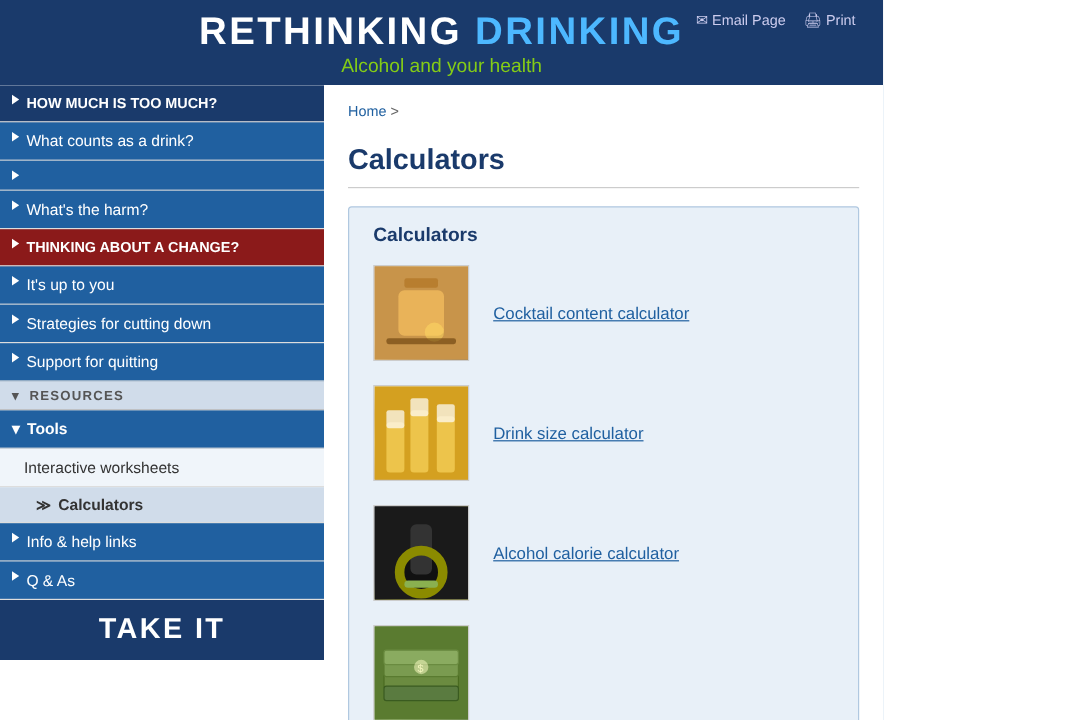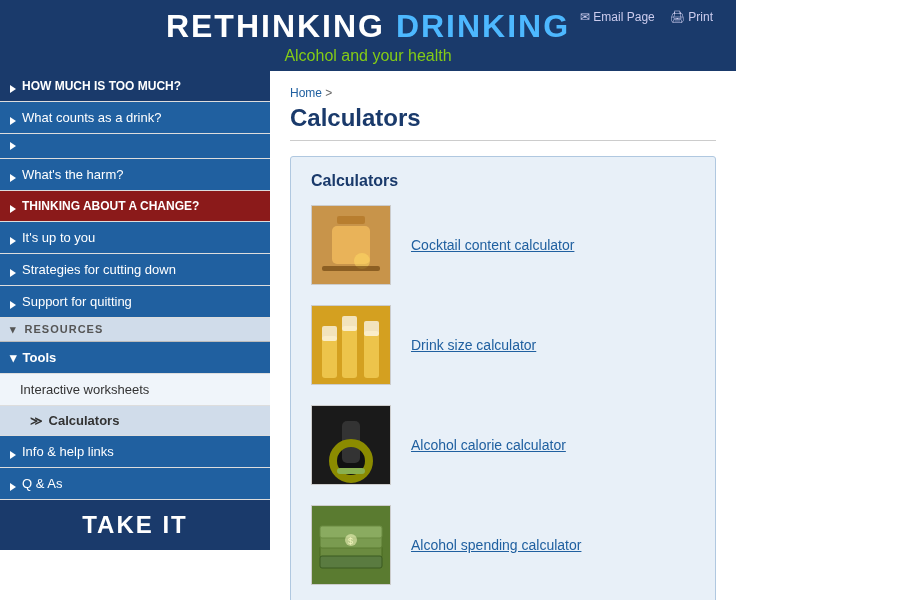--- a/index.html
+++ b/index.html
@@ -3,33 +3,33 @@
   <meta charset="utf-8">
   <style>
     * { margin: 0; padding: 0; box-sizing: border-box; }
     body { font-family: Arial, sans-serif; font-size: 13px; background: #fff; width: 900px; height: 600px; overflow: hidden; }
 
     
     .layout { display: flex; height: calc(600px - 68px); }
 
     
     .sidebar { width: 270px; background: #fff; flex-shrink: 0; overflow-y: auto; }
-    .nav-item { display: flex; align-items: flex-end; padding: 8px 10px; border-bottom: 1px solid #ddd; cursor: pointer; }
+    .nav-item { display: flex; align-items: flex-start; padding: 8px 10px; border-bottom: 1px solid #ddd; cursor: pointer; }
     .nav-item.dark { background: #1a3a6b; color: white; font-weight: bold; font-size: 12px; text-transform: uppercase; }
     .nav-item.medium { background: #2060a0; color: white; font-weight: normal; font-size: 13px; }
     .nav-item.active-dark { background: #8b1a1a; color: white; font-weight: bold; font-size: 12px; text-transform: uppercase; }
     .nav-item.indent { padding-left: 20px; background: #f0f5fa; color: #333; }
     .nav-section { background: #d0dcea; color: #555; font-size: 11px; font-weight: bold; text-transform: uppercase; padding: 5px 10px; border-bottom: 1px solid #bbb; letter-spacing: 1px; }
     .nav-tools { background: #2060a0; color: white; font-weight: bold; font-size: 13px; display: flex; align-items: center; padding: 8px 10px; border-bottom: 1px solid #ddd; }
     .nav-calc { background: #d0dcea; color: #333; padding: 7px 10px 7px 30px; border-bottom: 1px solid #ddd; font-weight: bold; font-size: 13px; display: flex; align-items: center; }
     .take-it-bar { background: #1a3a6b; color: white; font-size: 24px; font-weight: bold; text-transform: uppercase; text-align: center; padding: 11px; margin-top: auto; letter-spacing: 2px; }
 
     
     .main { flex: 1; padding: 15px 20px; background: #fff; overflow-y: auto; }
-    .breadcrumb { font-size: 12px; color: #666; margin-bottom: 4px; }
+    .breadcrumb { font-size: 12px; color: #666; margin-bottom: 20px; }
     .breadcrumb a { color: #2060a0; text-decoration: none; }
     .page-title { font-size: 24px; color: #1a3a6b; font-weight: bold; margin-bottom: 15px; border-bottom: 1px solid #ccc; padding-bottom: 8px; }
     .content-box { background: #e8f0f8; border: 1px solid #b0c8e0; padding: 15px 20px; border-radius: 3px; }
     .content-box-title { font-size: 16px; color: #1a3a6b; font-weight: bold; margin-bottom: 15px; }
     .calc-item { display: flex; align-items: center; margin-bottom: 20px; gap: 20px; }
     .calc-image { width: 80px; height: 80px; flex-shrink: 0; border: 1px solid #ccc; overflow: hidden; display: flex; align-items: center; justify-content: center; font-size: 10px; }
     .calc-link { color: #2060a0; text-decoration: underline; font-size: 14px; cursor: pointer; }
 
     
     .img-whiskey { background: linear-gradient(135deg, #c8944a 0%, #f0c875 40%, #c8944a 60%, #8b6020 100%); position: relative; }
@@ -201,20 +201,19 @@
             <svg width="78" height="78" xmlns="http://www.w3.org/2000/svg">
               <rect width="78" height="78" fill="#5a7b30"></rect>
               <rect x="8" y="40" width="62" height="12" rx="2" fill="#6b8b40" stroke="#4a6b20" stroke-width="1"></rect>
               <rect x="8" y="30" width="62" height="12" rx="2" fill="#7a9b50" stroke="#5a7b30" stroke-width="1"></rect>
               <rect x="8" y="20" width="62" height="12" rx="2" fill="#8aab60" stroke="#6a8b40" stroke-width="1"></rect>
               <rect x="8" y="50" width="62" height="12" rx="2" fill="#5a7b40" stroke="#3a5b20" stroke-width="1"></rect>
               <circle cx="39" cy="34" r="6" fill="rgba(255,255,200,0.5)"></circle>
               <text x="36" y="38" fill="rgba(255,255,200,0.8)" font-size="9" font-family="Arial">$</text>
             </svg>
           </div>
-          <a class="calc-link" href="#">Alcohol spending calculator</a>
         </div>
 
       </div>
     </div>
   </div>
 
 </div>
 
 </body></html>

